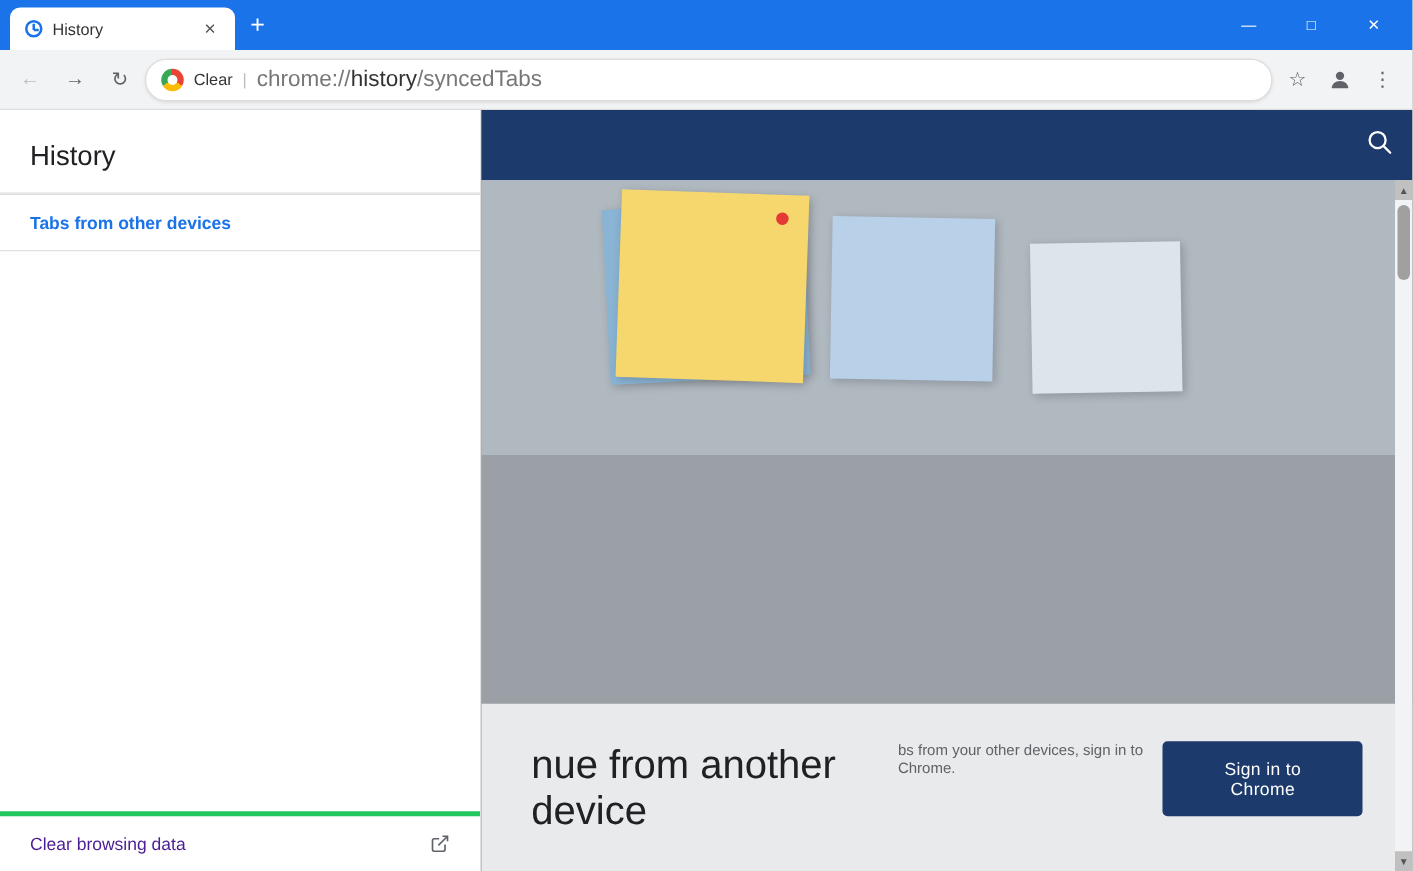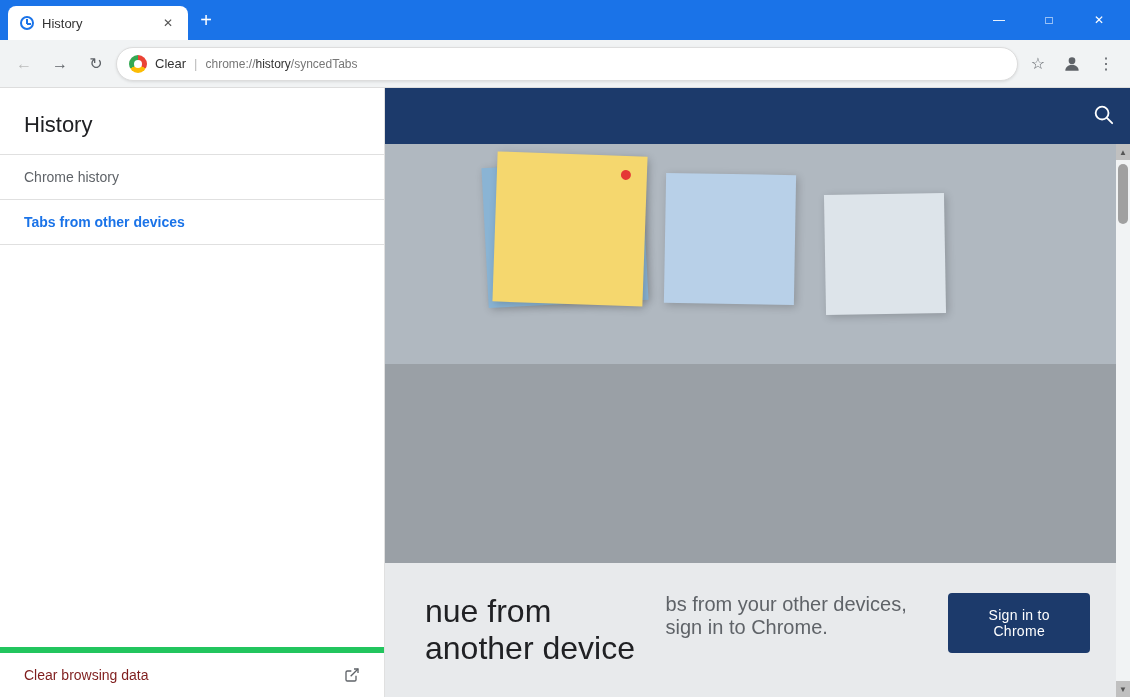--- a/index.html
+++ b/index.html
@@ -100,21 +100,21 @@
     .omnibox-site {
       font-size: 13px;
       color: #333;
       font-weight: 500;
     }
     .omnibox-sep {
       color: #bbb;
       font-size: 13px;
     }
     .omnibox-url {
-      font-size: 12px;
+      font-size: 18px;
       color: #555;
       flex: 1;
     }
     .nav-actions {
       display: flex; gap: 2px; align-items: center;
     }
     .nav-action-btn {
       width: 32px; height: 32px;
       border-radius: 50%;
       display: flex; align-items: center; justify-content: center;
@@ -160,26 +160,26 @@
       font-weight: 700;
     }
     .sidebar-divider {
       height: 1px;
       background: #e0e0e0;
       margin: 0 0;
     }
     .sidebar-clear {
       padding: 14px 24px;
       font-size: 14px;
-      color: #7f1d1d;
+      color: #4c1d95;
       cursor: pointer;
       display: flex;
       align-items: center;
       justify-content: space-between;
-      border-top: 6px solid #22c55e;
+      border-top: 4px solid #22c55e;
     }
     .external-link-icon {
       width: 16px; height: 16px;
       color: #5f6368;
       display: flex; align-items: center; justify-content: center;
     }
 
     
     .content {
       flex: 1;
@@ -235,21 +235,21 @@
       flex-direction: row;
       align-items: flex-start;
       gap: 12px;
     }
     .continue-heading {
       font-size: 32px;
       color: #202124;
       font-weight: 400;
     }
     .continue-sub {
-      font-size: 20px;
+      font-size: 12px;
       color: #5f6368;
     }
     .sign-in-btn {
       background: #1c3a6b;
       color: #fff;
       border: none;
       border-radius: 4px;
       padding: 14px 32px;
       font-size: 14px;
       font-weight: 500;
@@ -363,23 +363,20 @@
     </div>
     <div class="nav-action-btn">⋮</div>
   </div>
 </div>
 
 <div class="main">
 
   <div class="sidebar">
     <div class="sidebar-title">History</div>
     <div class="sidebar-nav">
-      <div class="sidebar-item">
-        <span>Chrome history</span>
-      </div>
       <div class="sidebar-divider"></div>
       <div class="sidebar-item active">
         <span>Tabs from other devices</span>
       </div>
       <div class="sidebar-divider"></div>
     </div>
     <div class="sidebar-clear">
       <span>Clear browsing data</span>
       <div class="external-link-icon">
         <svg width="16" height="16" viewBox="0 0 24 24" fill="none" stroke="#5f6368" stroke-width="2">

